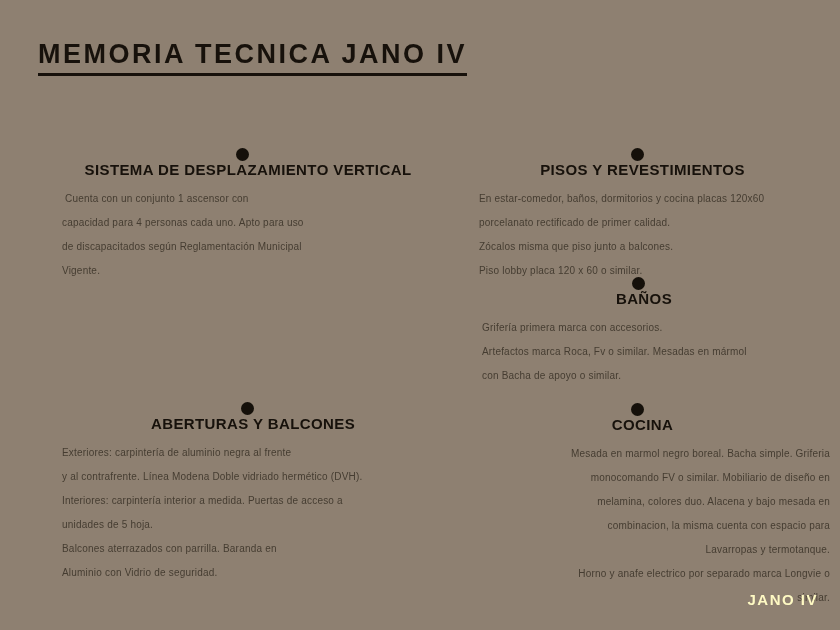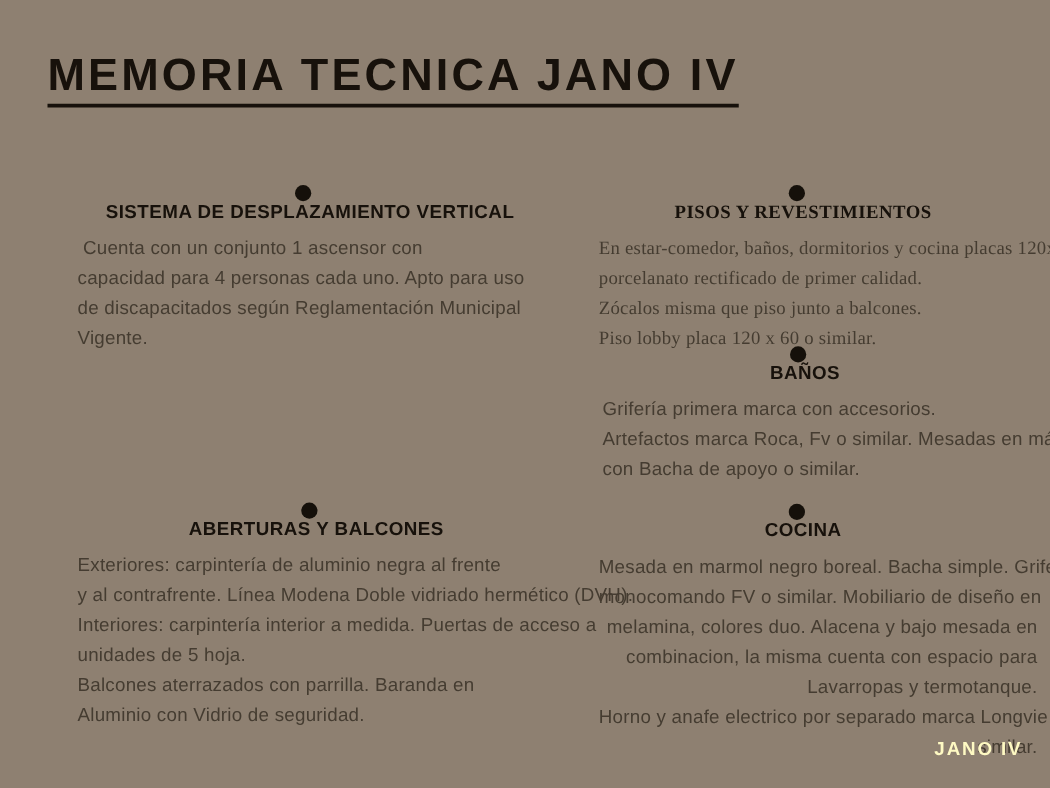--- a/index.html
+++ b/index.html
@@ -13,21 +13,21 @@
     background: #8e8071;
     font-family: "Liberation Sans", sans-serif;
     overflow: hidden;
   }
   .title {
     position: absolute;
     left: 38px;
     top: 40px;
     margin: 0;
     display: inline-block;
-    font-size: 36px;
+    font-size: 27px;
     font-weight: 800;
     letter-spacing: 2.5px;
     color: #17110b;
     border-bottom: 3px solid #17110b;
     padding-bottom: 3px;
     line-height: 1.1;
   }
   .section {
     position: absolute;
   }
@@ -47,40 +47,40 @@
   .sec-head h2 {
     margin: 0;
     font-size: 15px;
     font-weight: 800;
     letter-spacing: 0.4px;
     color: #17110b;
     line-height: 18px;
   }
   .sec-body {
     margin: 8px 0 0 24px;
-    font-size: 15px;
+    font-size: 10px;
     line-height: 24px;
     color: #453c31;
     white-space: pre;
     letter-spacing: 0.2px;
   }
   .footer {
     position: absolute;
     right: 22px;
     bottom: 22px;
     font-size: 15px;
     font-weight: 800;
     letter-spacing: 1.5px;
     color: #fef9c3;
   }
   
   #sec-left-0  { left: 38px;  top: 148px; width: 420px; }
   #sec-left-1  { left: 38px;  top: 274px; width: 420px; }
   #sec-left-2  { left: 38px;  top: 402px; width: 430px; }
-  #sec-right-0 { left: 455px; top: 148px; width: 375px; font-family: Liberation Serif, serif; }
+  #sec-right-0 { left: 455px; top: 148px; width: 375px; }
   #sec-right-1 { left: 458px; top: 277px; width: 372px; }
   #sec-right-2 { left: 455px; top: 403px; width: 375px; text-align: right; }
 </style>
 </head>
 <body>
 
 <div class="page">
 
   <h1 class="title">MEMORIA TECNICA JANO IV</h1>
 

